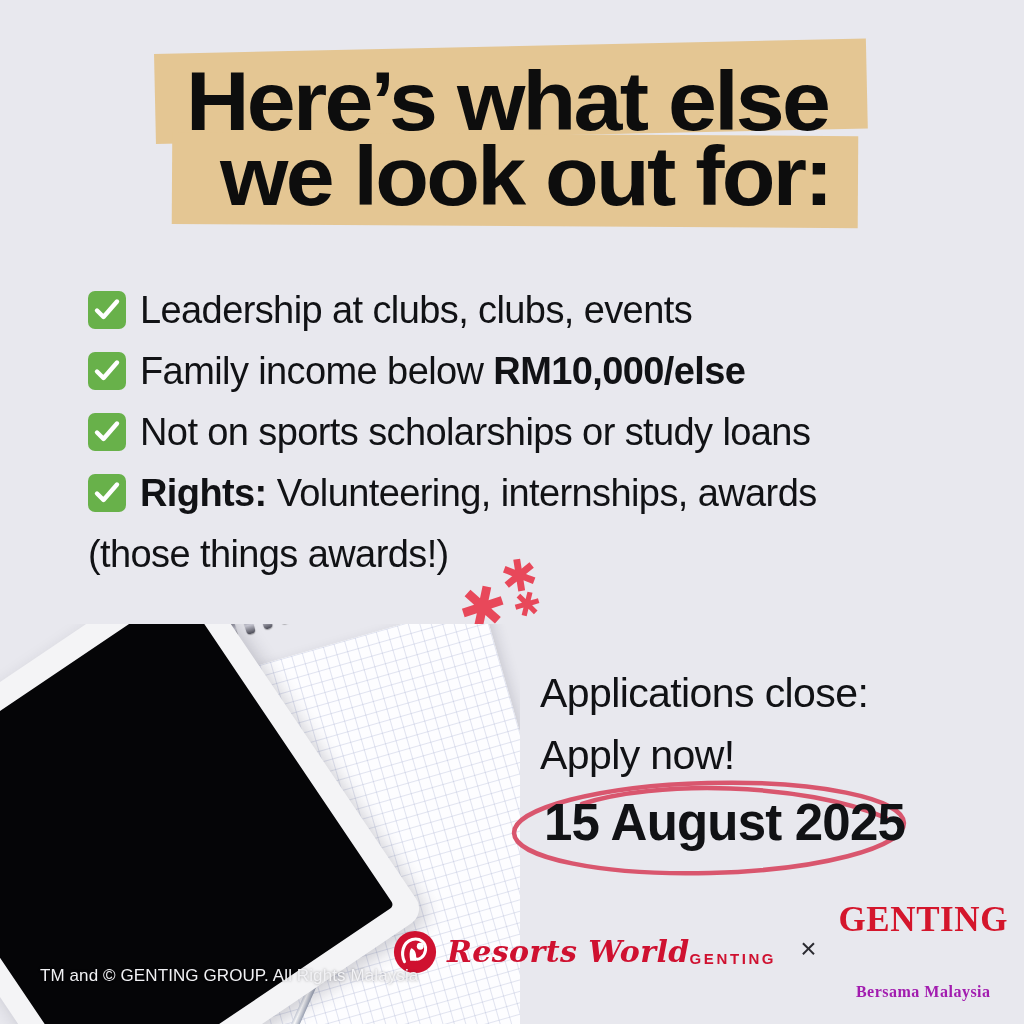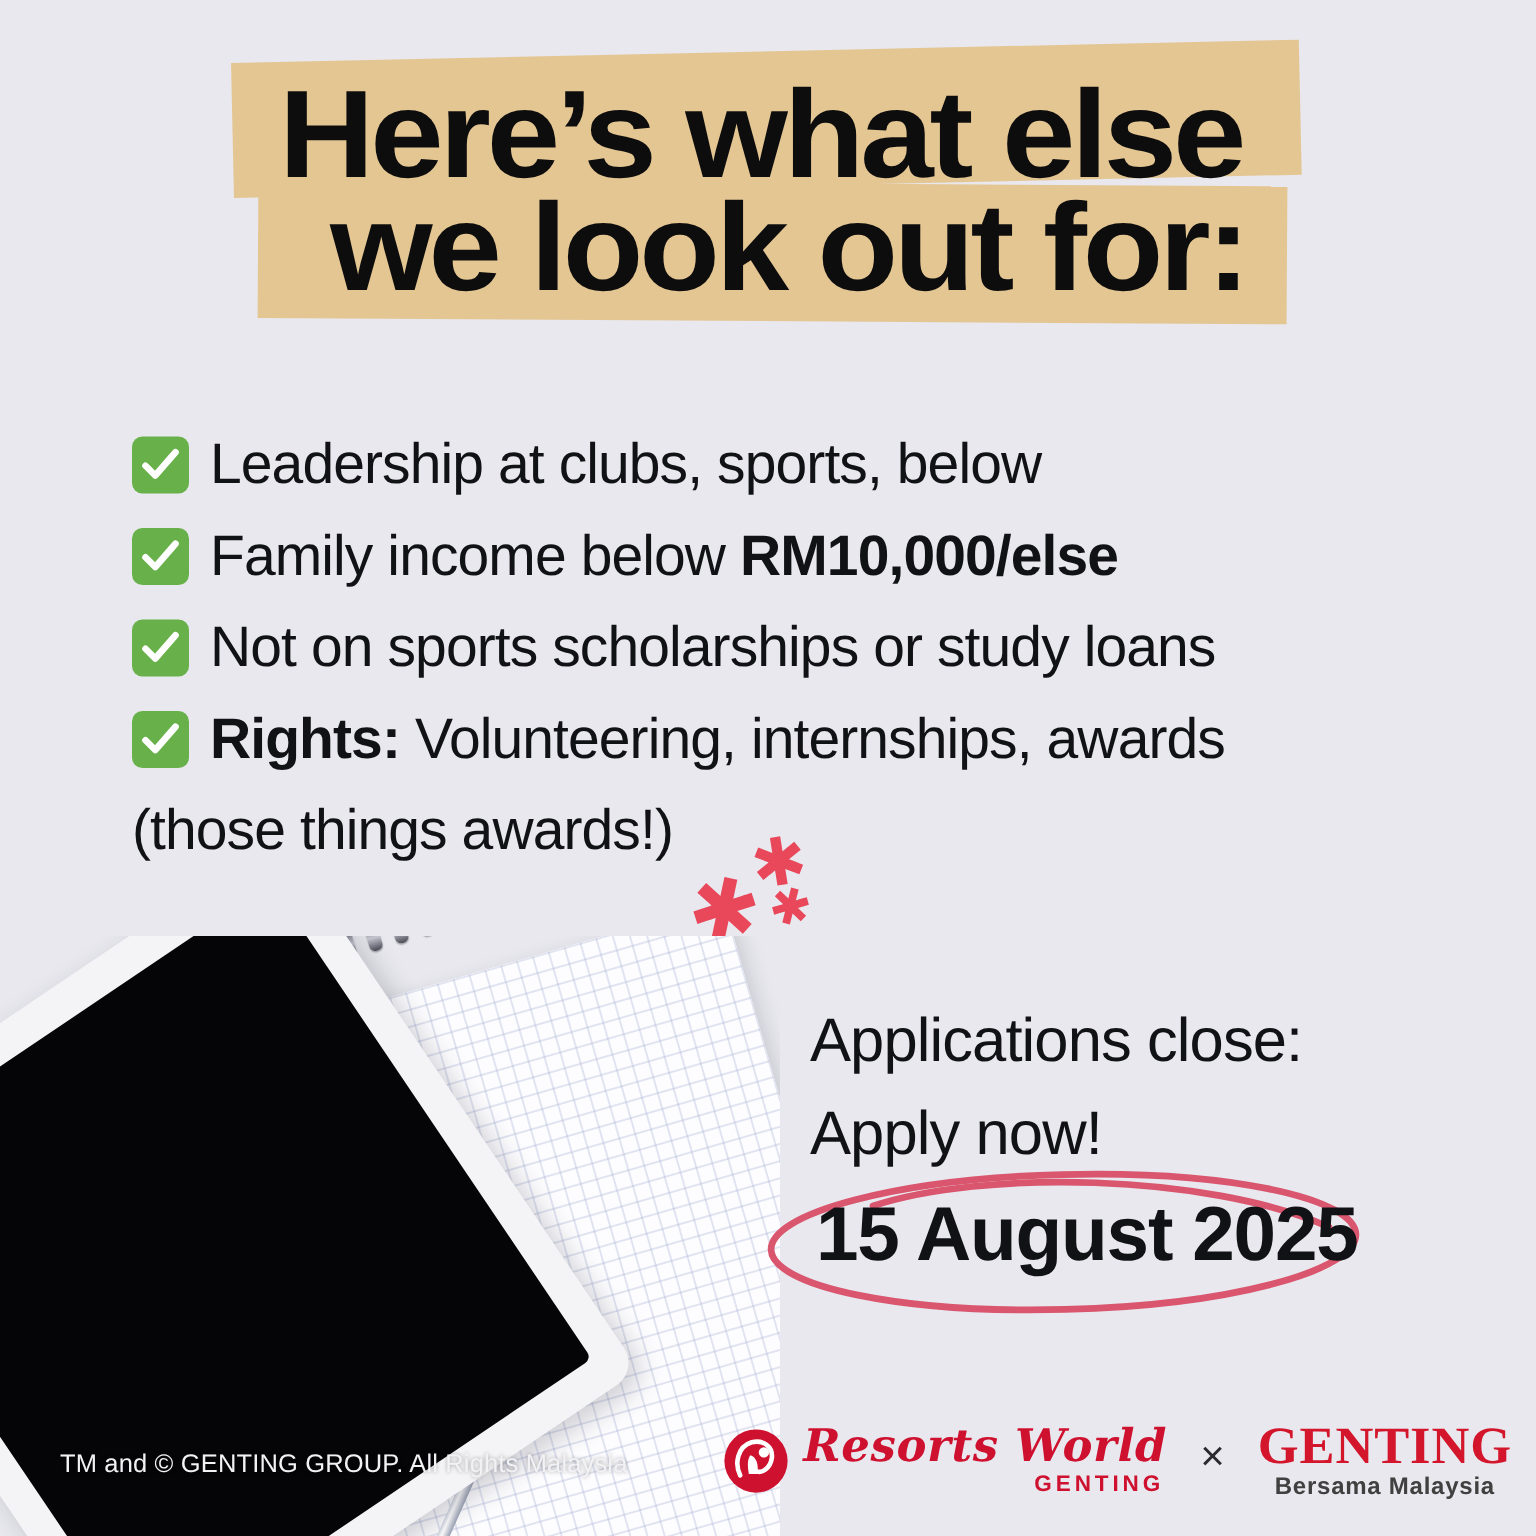--- a/index.html
+++ b/index.html
@@ -13,21 +13,21 @@
     height: 1024px;
     overflow: hidden;
     background: #e8e8ee;
     font-family: "Liberation Sans", sans-serif;
     -webkit-font-smoothing: antialiased;
   }
 
   
   #headline {
     position: absolute;
-    left: 0; top: 0;
+    left: 0; top: 12px;
     width: 1024px; height: 240px;
   }
   .hl-bar {
     position: absolute;
     background: #e4c693;
   }
   .hl-bar-top {
     left: 155px;
     top: 42px;
     width: 712px;
@@ -281,21 +281,21 @@
   #logos {
     position: absolute;
     right: 16px;
     bottom: 22px;
     display: flex;
     align-items: center;
     gap: 22px;
   }
   .rw-logo { display: flex; align-items: center; gap: 9px; }
   .rw-mark { width: 46px; height: 46px; }
-  .rw-text { display: flex; flex-direction: column; align-items: flex-end; }
+  .rw-text { display: flex; flex-direction: row; align-items: flex-end; }
   .rw-script {
     font-family: "DejaVu Serif", serif;
     font-style: italic;
     font-weight: 700;
     font-size: 30px;
     color: #cf1130;
     letter-spacing: 0.4px;
     line-height: 32px;
   }
   .rw-sub {
@@ -316,26 +316,27 @@
   .gt-logo { display: flex; flex-direction: column; align-items: center; }
   .gt-name {
     font-family: "Liberation Serif", serif;
     font-weight: 700;
     font-size: 35px;
     color: #d4162c;
     letter-spacing: 0.6px;
     line-height: 36px;
   }
   .gt-sub {
-    font-family: Liberation Sans, sans-serif;
+    font-family: Liberation Serif, serif;
     font-weight: 700;
     font-size: 16px;
-    color: #404040;
+    color: #a21caf;
     letter-spacing: 0.5px;
     line-height: 20px;
+    margin-top: 44px;
   }
 </style>
 </head>
 <body>
 
 <div id="poster">
 
   <div id="headline">
     <div class="hl-bar hl-bar-top"></div>
     <div class="hl-bar hl-bar-bot"></div>
@@ -346,21 +347,21 @@
   </div>
 
   <div id="checklist">
 
     <div class="check-row">
       <span class="check-box">
         <svg viewBox="0 0 28 28" aria-hidden="true">
           <path d="M4 14.5 L10.5 21 L24 5.5" fill="none" stroke="#ffffff" stroke-width="4.4" stroke-linecap="round" stroke-linejoin="round"></path>
         </svg>
       </span>
-      <span class="check-text"><span>Leadership at clubs, sports, below</span></span>
+      <span class="check-text"><span>Leadership at clubs, clubs, events</span></span>
     </div>
 
     <div class="check-row">
       <span class="check-box">
         <svg viewBox="0 0 28 28" aria-hidden="true">
           <path d="M4 14.5 L10.5 21 L24 5.5" fill="none" stroke="#ffffff" stroke-width="4.4" stroke-linecap="round" stroke-linejoin="round"></path>
         </svg>
       </span>
       <span class="check-text"><span>Family income below </span><b>RM10,000/else</b></span>
     </div>

